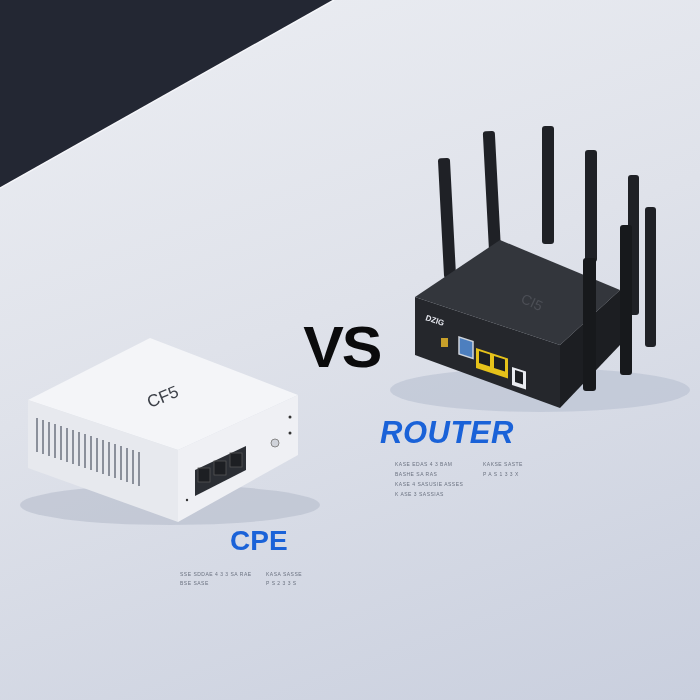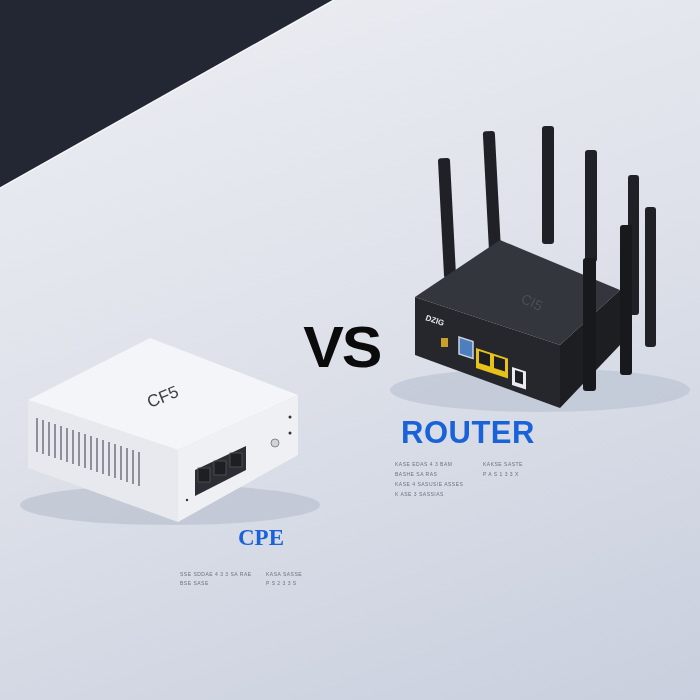--- a/index.html
+++ b/index.html
@@ -1,22 +1,22 @@
 <!DOCTYPE html>
 <html><head>
 <meta charset="utf-8">
 <style>
   html,body{margin:0;padding:0;}
   body{width:700px;height:700px;overflow:hidden;position:relative;background:#dfe2ea;font-family:"Liberation Sans",sans-serif;}
   .scene{position:absolute;inset:0;background:linear-gradient(160deg,#eceef3 0%,#dfe2ea 45%,#c9cfde 100%);}
   .dark-wall{position:absolute;left:0;top:0;width:700px;height:700px;}
   .vs{position:absolute;left:305px;top:313px;font-weight:900;font-size:58px;letter-spacing:-2px;color:#0b0b0c;transform:scaleX(1.05);}
   .label{position:absolute;font-weight:700;color:#1a62d8;}
-  .router-label{left:401px;top:415px;font-size:31px;letter-spacing:0.5px;}
-  .cpe-label{left:238px;top:525px;font-size:23px;font-family:Liberation Serif, serif;}
+  .router-label{left:380px;top:415px;font-size:31px;letter-spacing:0.5px;font-style:italic;}
+  .cpe-label{left:230px;top:525px;font-size:28px;}
   .spec{position:absolute;font-size:5px;color:#6b7280;white-space:nowrap;letter-spacing:0.5px;}
   svg{position:absolute;}
 </style>
 </head>
 <body>
 
 <div class="scene"></div>
 
 <svg class="dark-wall" viewBox="0 0 700 700" width="700" height="700">
   <polygon points="0,0 334,0 0,188" fill="#232733"></polygon>

